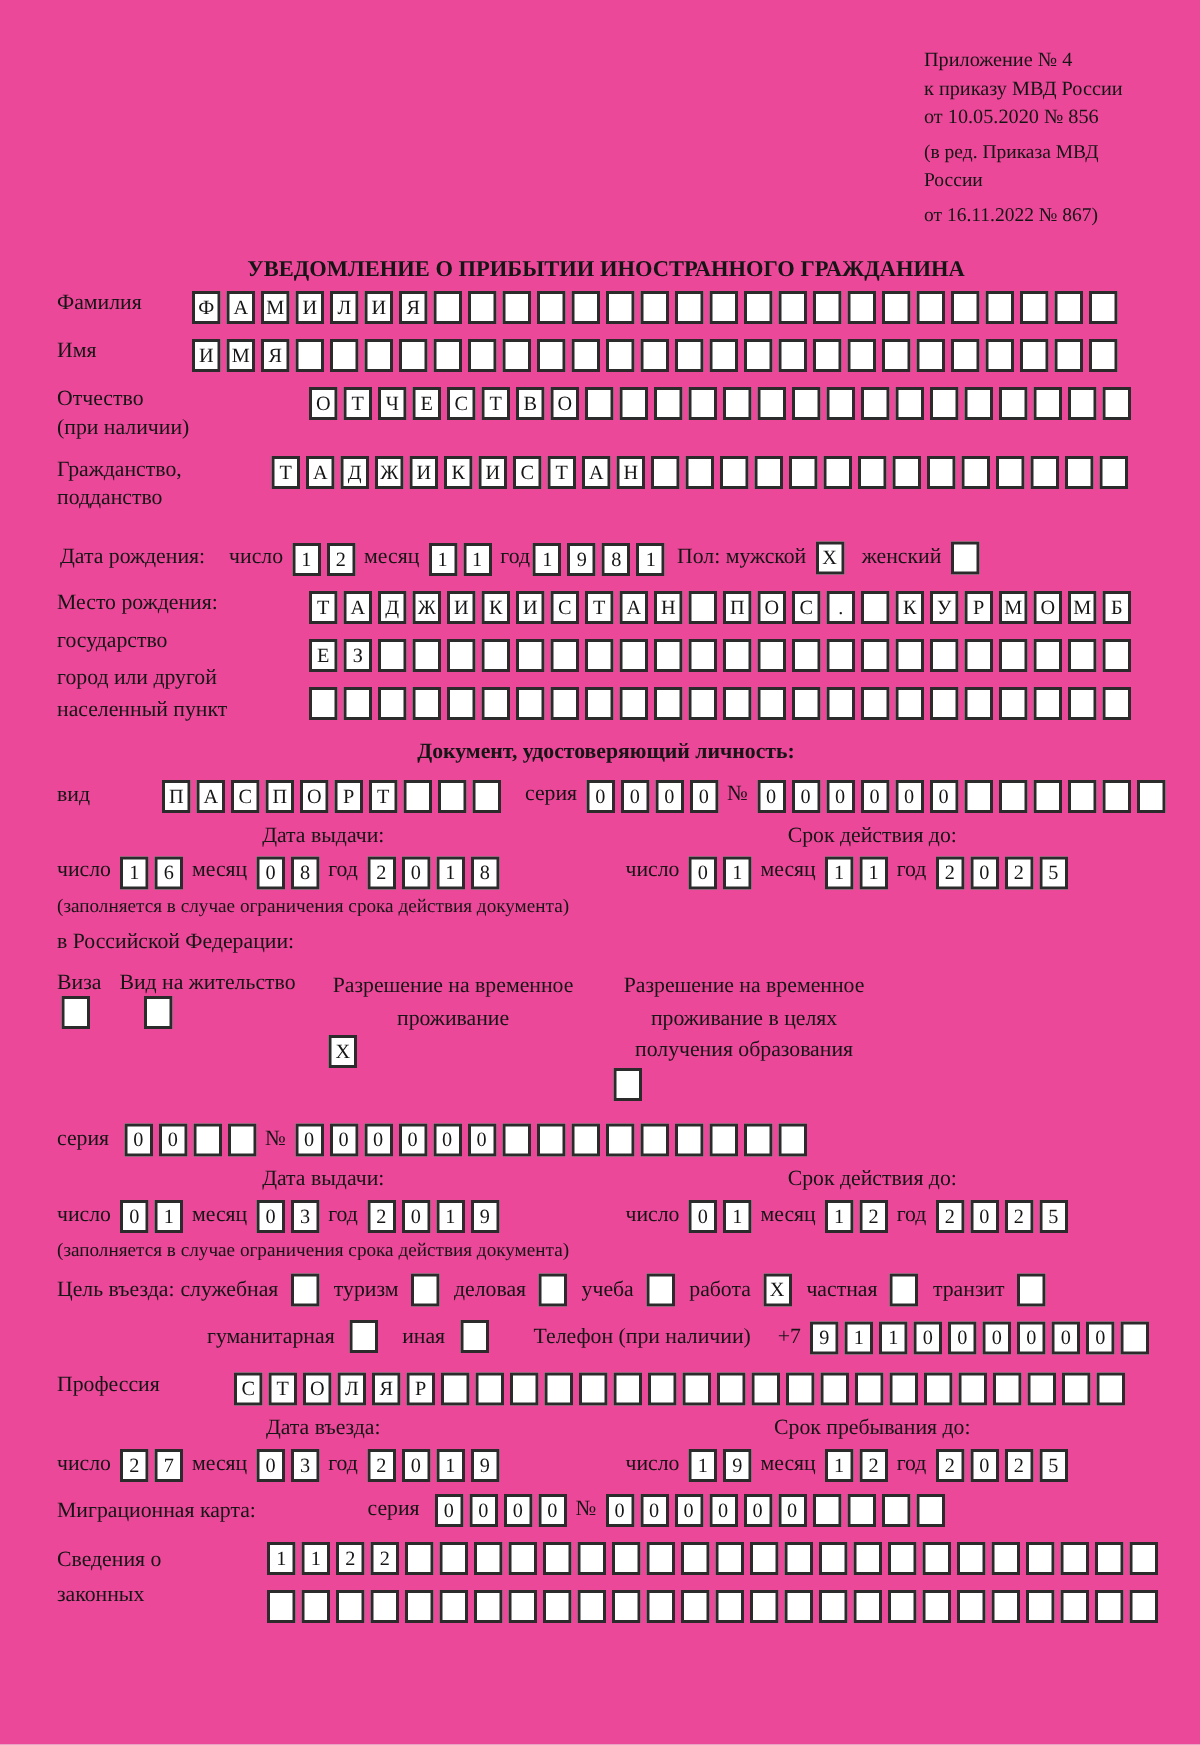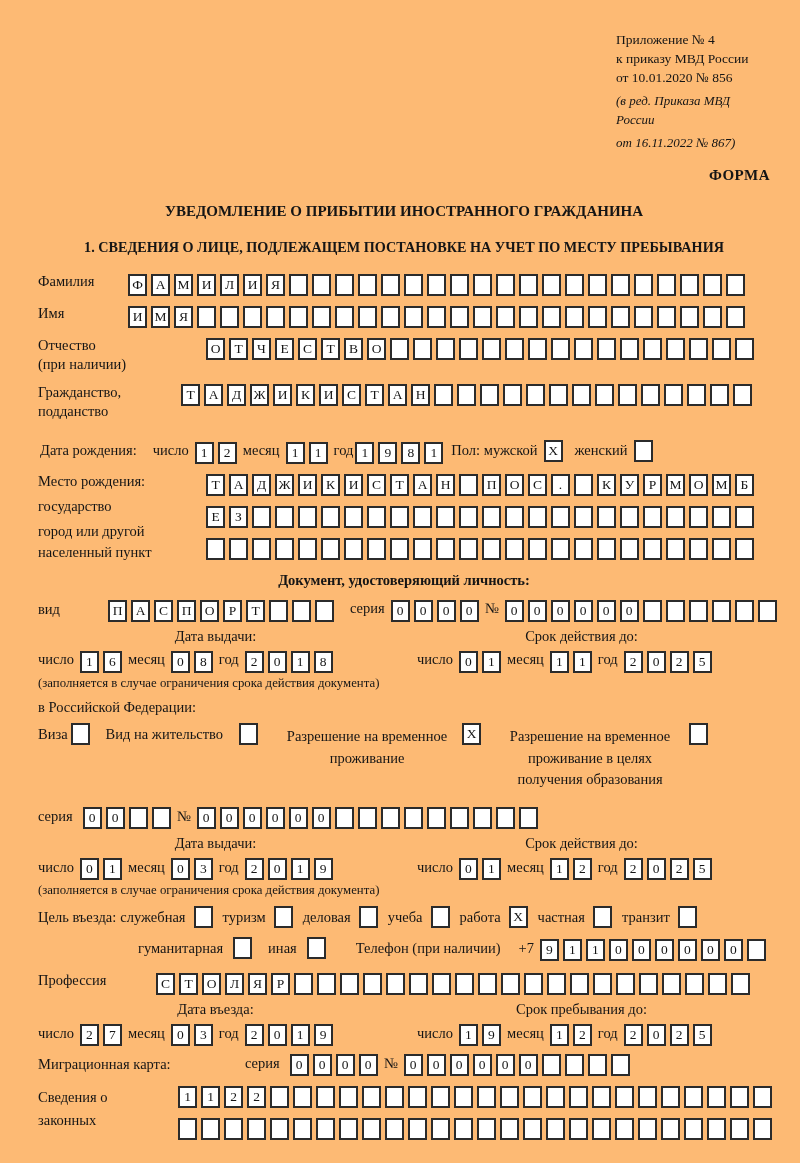--- a/index.html
+++ b/index.html
@@ -1,22 +1,22 @@
 <!DOCTYPE html>
 <html><head>
 <meta charset="utf-8">
 <style>
   html,body{margin:0;padding:0;background:#e8e8e8;}
   .page{
-    position:relative;width:800px;height:1163px;background:#fdba74;color:#151515;
+    position:relative;width:800px;height:1163px;background:#ec4899;color:#151515;
     font-family:"Liberation Serif","DejaVu Serif",serif;font-size:14.5px;
     box-sizing:border-box;padding:30px 30px 10px 38px;overflow:hidden;
   }
   .hdr{margin-left:578px;font-size:13.5px;line-height:1.42;}
-  .hdr .amend{margin-top:5px;font-size:13px;font-style:italic;}
+  .hdr .amend{margin-top:5px;font-size:13px;}
   .forma{text-align:right;font-weight:bold;font-size:15px;margin-top:14px;letter-spacing:.5px;}
   .title{margin-top:16px;text-align:center;font-weight:bold;font-size:15px;line-height:1.5;}
   .t-underline{display:inline-block;width:62px;border-bottom:2px solid #3a3a3a;height:14px;margin-left:10px;}
   .sec-head{margin-top:17px;margin-bottom:14px;text-align:center;font-weight:bold;font-size:14.2px;}
   .box{
     display:inline-block;width:19px;height:22px;box-sizing:border-box;border:2px solid #2b2b2b;
     margin-right:4px;text-align:center;font-size:13.5px;line-height:18px;vertical-align:middle;background:#fff;
   }
   .frow{display:flex;align-items:flex-start;margin-bottom:6px;}
   .frow.center{align-items:center;}
@@ -29,52 +29,50 @@
   .doc-head{text-align:center;font-weight:bold;margin:4px 0 7px 0;}
   .datehead{display:flex;margin-bottom:2px;}
   .datehead .dh-l{width:355px;text-align:center;}
   .datehead .dh-r{flex:1;text-align:center;}
   .datevals{display:flex;align-items:center;margin-bottom:3px;}
   .datevals .dv-l{width:355px;display:flex;align-items:center;}
   .datevals .dv-r{flex:1;display:flex;align-items:center;padding-left:22px;}
   .note-r{font-size:12.8px;margin:0 2px 8px 0;}
   .plain{margin-bottom:7px;}
   .viza-row{display:flex;align-items:flex-start;margin:4px 0 12px 0;}
-  .viza-row .opt{display:flex;align-items:flex-start;}
+  .viza-row .opt{display:flex;align-items:flex-start;flex-direction:column;}
   .viza-row .optlbl{padding-top:3px;}
   .wrap172{width:178px;text-align:center;line-height:1.5;}
   .wrap180{width:186px;text-align:center;line-height:1.5;} .gap12{width:12px;} .gap16{width:16px;}
   .purpose{display:flex;align-items:center;margin-bottom:7px;flex-wrap:nowrap;}
   .purpose .pl{white-space:nowrap;margin-right:8px;}
   .purpose2{display:flex;align-items:center;margin:2px 0 8px 100px;}
   .legal{display:flex;}
   .legal .llab{width:140px;flex-shrink:0;line-height:1.58;padding-top:4px;}
   .legal .lrows{flex:1;}
   .legal .lrows .boxes{display:block;margin-bottom:6px;}
 </style>
 </head>
 <body>
 
 <div class="page">
 
   <div class="hdr">
     <div>Приложение № 4</div>
     <div>к приказу МВД России</div>
-    <div>от 10.01.2020 № 856</div>
+    <div>от 10.05.2020 № 856</div>
     <div class="amend">(в ред. Приказа МВД России</div>
     <div class="amend">от 16.11.2022 № 867)</div>
   </div>
 
-  <div class="forma">ФОРМА</div>
 
   <div class="title">
     <div>УВЕДОМЛЕНИЕ О ПРИБЫТИИ ИНОСТРАННОГО ГРАЖДАНИНА</div>
   </div>
 
-  <div class="sec-head">1. СВЕДЕНИЯ О ЛИЦЕ, ПОДЛЕЖАЩЕМ ПОСТАНОВКЕ НА УЧЕТ ПО МЕСТУ ПРЕБЫВАНИЯ</div>
 
   <div class="frow">
     <div class="flabel w90">Фамилия</div>
     <div class="boxes"><span class="box">Ф</span><span class="box">А</span><span class="box">М</span><span class="box">И</span><span class="box">Л</span><span class="box">И</span><span class="box">Я</span><span class="box"></span><span class="box"></span><span class="box"></span><span class="box"></span><span class="box"></span><span class="box"></span><span class="box"></span><span class="box"></span><span class="box"></span><span class="box"></span><span class="box"></span><span class="box"></span><span class="box"></span><span class="box"></span><span class="box"></span><span class="box"></span><span class="box"></span><span class="box"></span><span class="box"></span><span class="box"></span></div>
   </div>
 
   <div class="frow">
     <div class="flabel w90">Имя</div>
     <div class="boxes"><span class="box">И</span><span class="box">М</span><span class="box">Я</span><span class="box"></span><span class="box"></span><span class="box"></span><span class="box"></span><span class="box"></span><span class="box"></span><span class="box"></span><span class="box"></span><span class="box"></span><span class="box"></span><span class="box"></span><span class="box"></span><span class="box"></span><span class="box"></span><span class="box"></span><span class="box"></span><span class="box"></span><span class="box"></span><span class="box"></span><span class="box"></span><span class="box"></span><span class="box"></span><span class="box"></span><span class="box"></span></div>
   </div>

